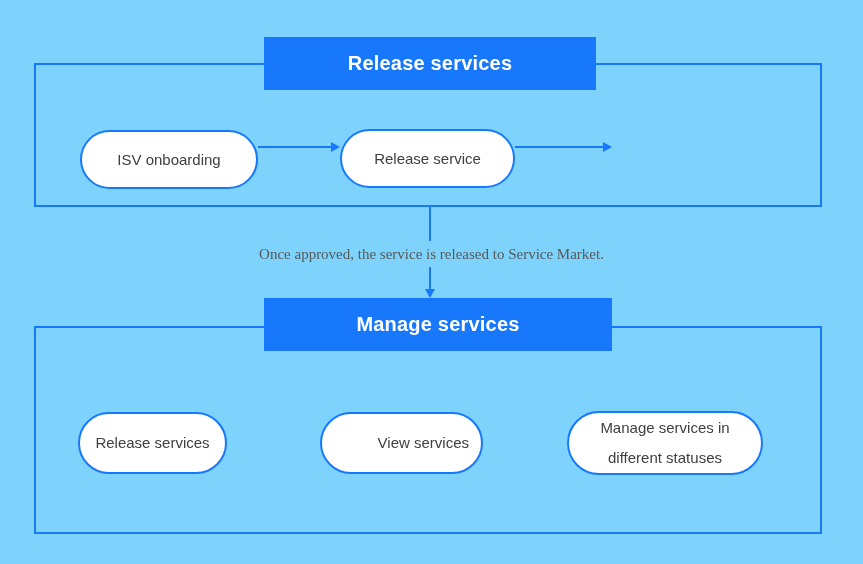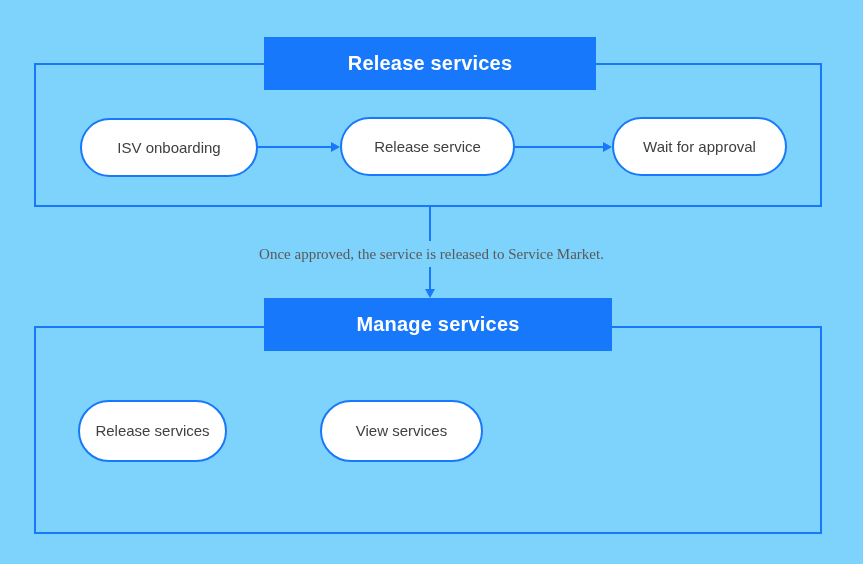--- a/index.html
+++ b/index.html
@@ -43,20 +43,21 @@
     background:#ffffff;
     color:var(--node-text);
     font-size:15px;
     line-height:30px;
     display:flex;
     align-items:center;
     justify-content:center;
     text-align:center;
     padding:4px 12px;
     z-index:2;
+    margin-top:12px;
   }
   .hline{
     position:absolute;
     height:2px;
     background:var(--blue);
     z-index:1;
   }
   .vline{
     position:absolute;
     width:2px;
@@ -107,39 +108,39 @@
   <div class="hline" style="left:258px; top:146px; width:74px;"></div>
   <div class="arr-right" style="left:331px; top:142px;"></div>
 
   <div class="pill" style="left:340px; top:117px; width:175px; height:59px;">
     <span>Release service</span>
   </div>
 
   <div class="hline" style="left:515px; top:146px; width:89px;"></div>
   <div class="arr-right" style="left:603px; top:142px;"></div>
 
-  <div class="pill" style="left:612px; top:117px; width:175px; height:59px;">
-    <span>Wait for approval</span>
-  </div>
 
   <div class="vline" style="left:429px; top:207px; height:34px;"></div>
 
   <div class="note" style="top:246px;font-family:Liberation Serif, serif;">Once approved, the service is released to Service Market.</div>
 
   <div class="vline" style="left:429px; top:267px; height:23px;"></div>
   <div class="arr-down" style="left:425px; top:289px;"></div>
 
   <div class="section-header" style="left:264px; top:298px; width:348px; height:53px;">
     <span>Manage services</span>
   </div>
 
   <div class="group-box" style="left:34px; top:326px; width:788px; height:208px;"></div>
 
   <div class="pill" style="left:78px; top:400px; width:149px; height:62px;">
     <span>Release services</span>
   </div>
 
-  <div class="pill" style="left:320px; top:400px; width:163px; height:62px;">
+  <div class="pill" style="left:320px; top:400px; width:163px; height:62px;justify-content:flex-end;">
     <span>View services</span>
   </div>
 
+  <div class="pill" style="left:567px; top:399px; width:196px; height:64px;">
+    <span>Manage services in different statuses</span>
+  </div>
 
 </div>
 
 </body></html>

